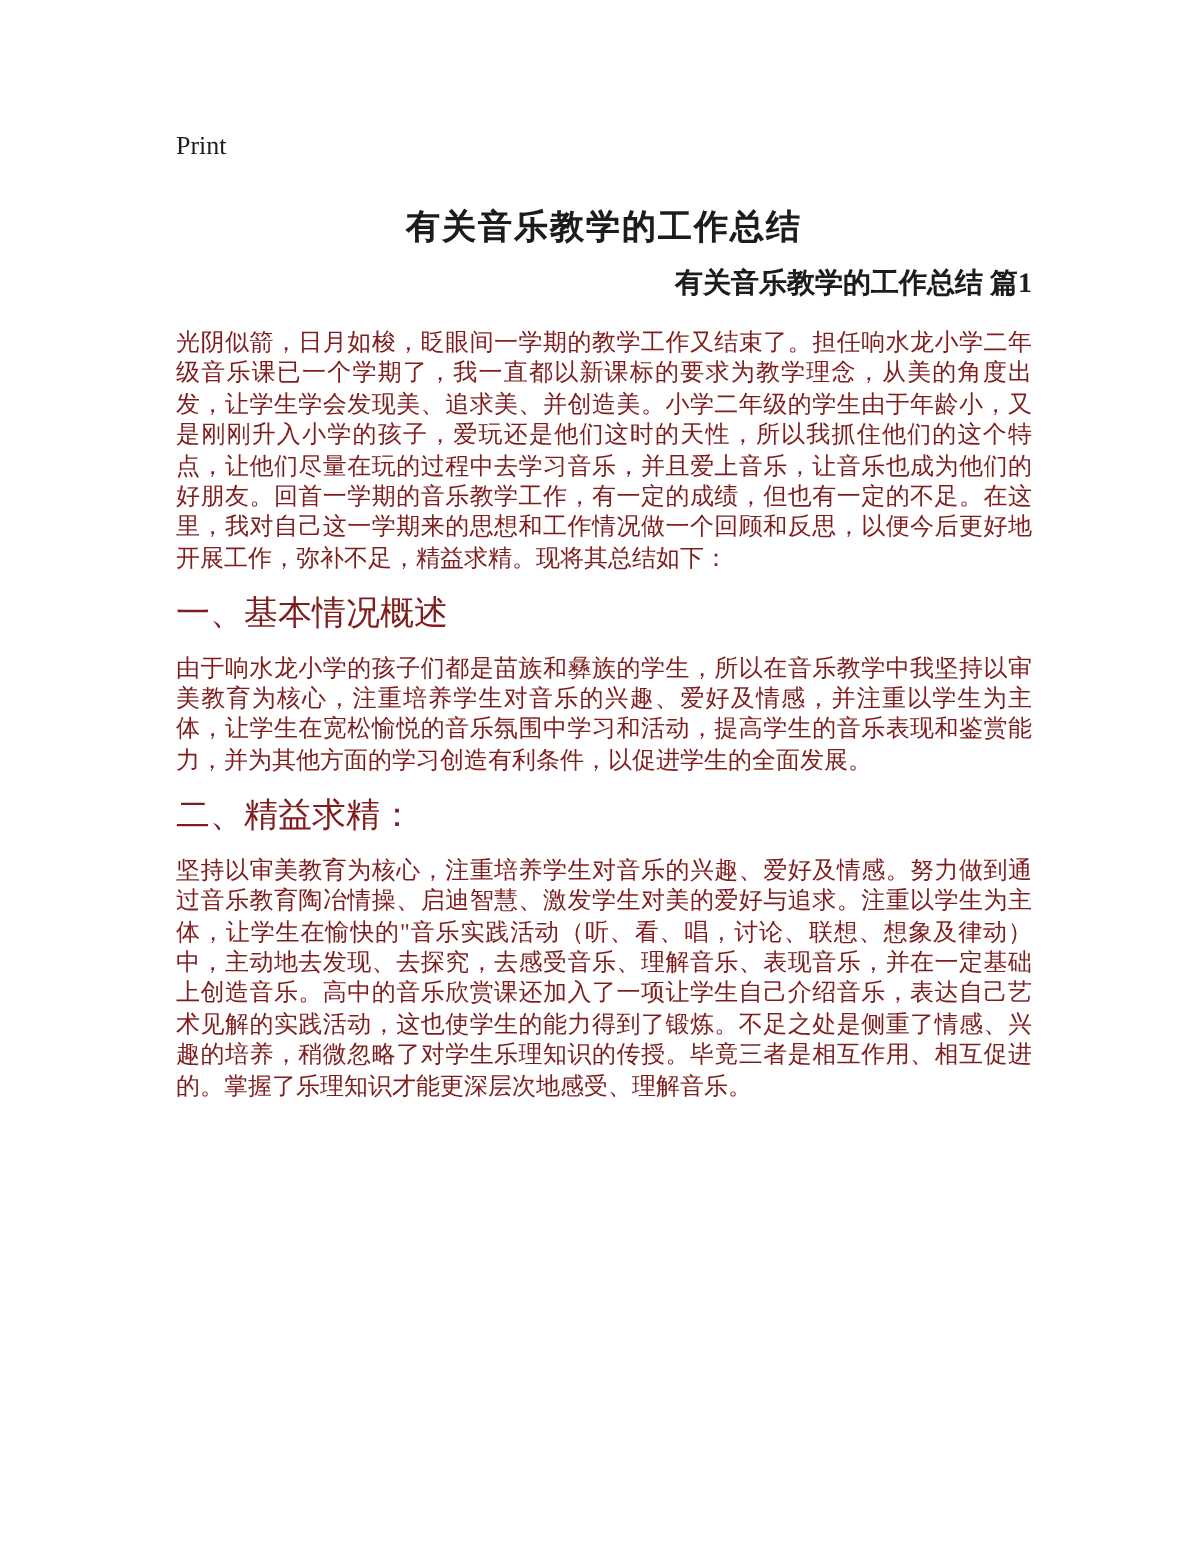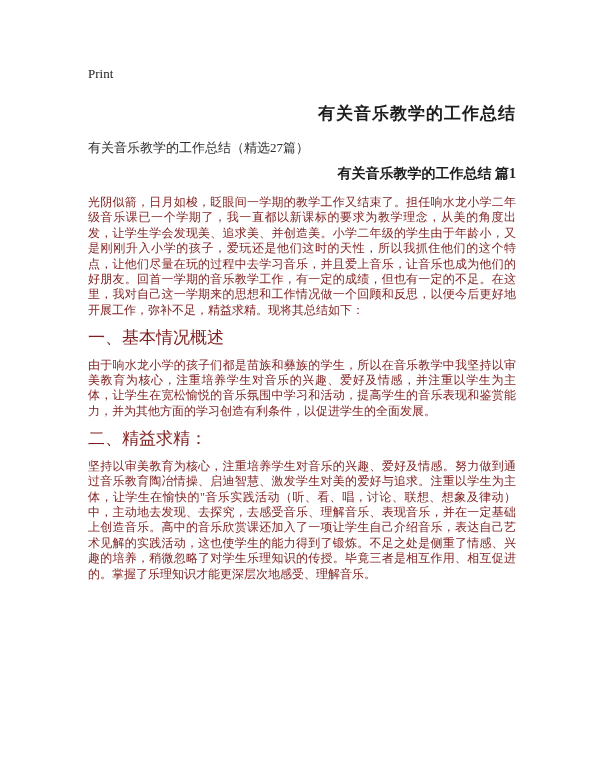--- a/index.html
+++ b/index.html
@@ -31,21 +31,21 @@
     border: none;
     padding: 0;
     font-family: "Liberation Serif", "DejaVu Serif", serif;
     text-align: right;
   }
   .doc-title {
     margin: 21px 0 0 0;
     font-size: 17px;
     line-height: 22px;
     font-weight: bold;
-    text-align: right;
+    text-align: center;
     color: #1c1c1c;
     letter-spacing: 1px;
   }
   .doc-subtitle {
     margin: 15px 0 0 0;
     font-size: 13px;
     line-height: 16px;
     font-weight: normal;
     color: #2e2e2e;
   }
@@ -75,21 +75,20 @@
 </style>
 </head>
 <body>
 
 <div class="page">
 
   <button class="print-label">Print</button>
 
   <h1 class="doc-title">有关音乐教学的工作总结</h1>
 
-  <div class="doc-subtitle">有关音乐教学的工作总结（精选27篇）</div>
 
   <h2 class="article-heading">有关音乐教学的工作总结 篇1</h2>
 
   <p class="block">光阴似箭，日月如梭，眨眼间一学期的教学工作又结束了。担任响水龙小学二年级音乐课已一个学期了，我一直都以新课标的要求为教学理念，从美的角度出发，让学生学会发现美、追求美、并创造美。小学二年级的学生由于年龄小，又是刚刚升入小学的孩子，爱玩还是他们这时的天性，所以我抓住他们的这个特点，让他们尽量在玩的过程中去学习音乐，并且爱上音乐，让音乐也成为他们的好朋友。回首一学期的音乐教学工作，有一定的成绩，但也有一定的不足。在这里，我对自己这一学期来的思想和工作情况做一个回顾和反思，以便今后更好地开展工作，弥补不足，精益求精。现将其总结如下：</p>
 
   <h3 class="block">一、基本情况概述</h3>
 
   <p class="block">由于响水龙小学的孩子们都是苗族和彝族的学生，所以在音乐教学中我坚持以审美教育为核心，注重培养学生对音乐的兴趣、爱好及情感，并注重以学生为主体，让学生在宽松愉悦的音乐氛围中学习和活动，提高学生的音乐表现和鉴赏能力，并为其他方面的学习创造有利条件，以促进学生的全面发展。</p>
 
   <h3 class="block">二、精益求精：</h3>

